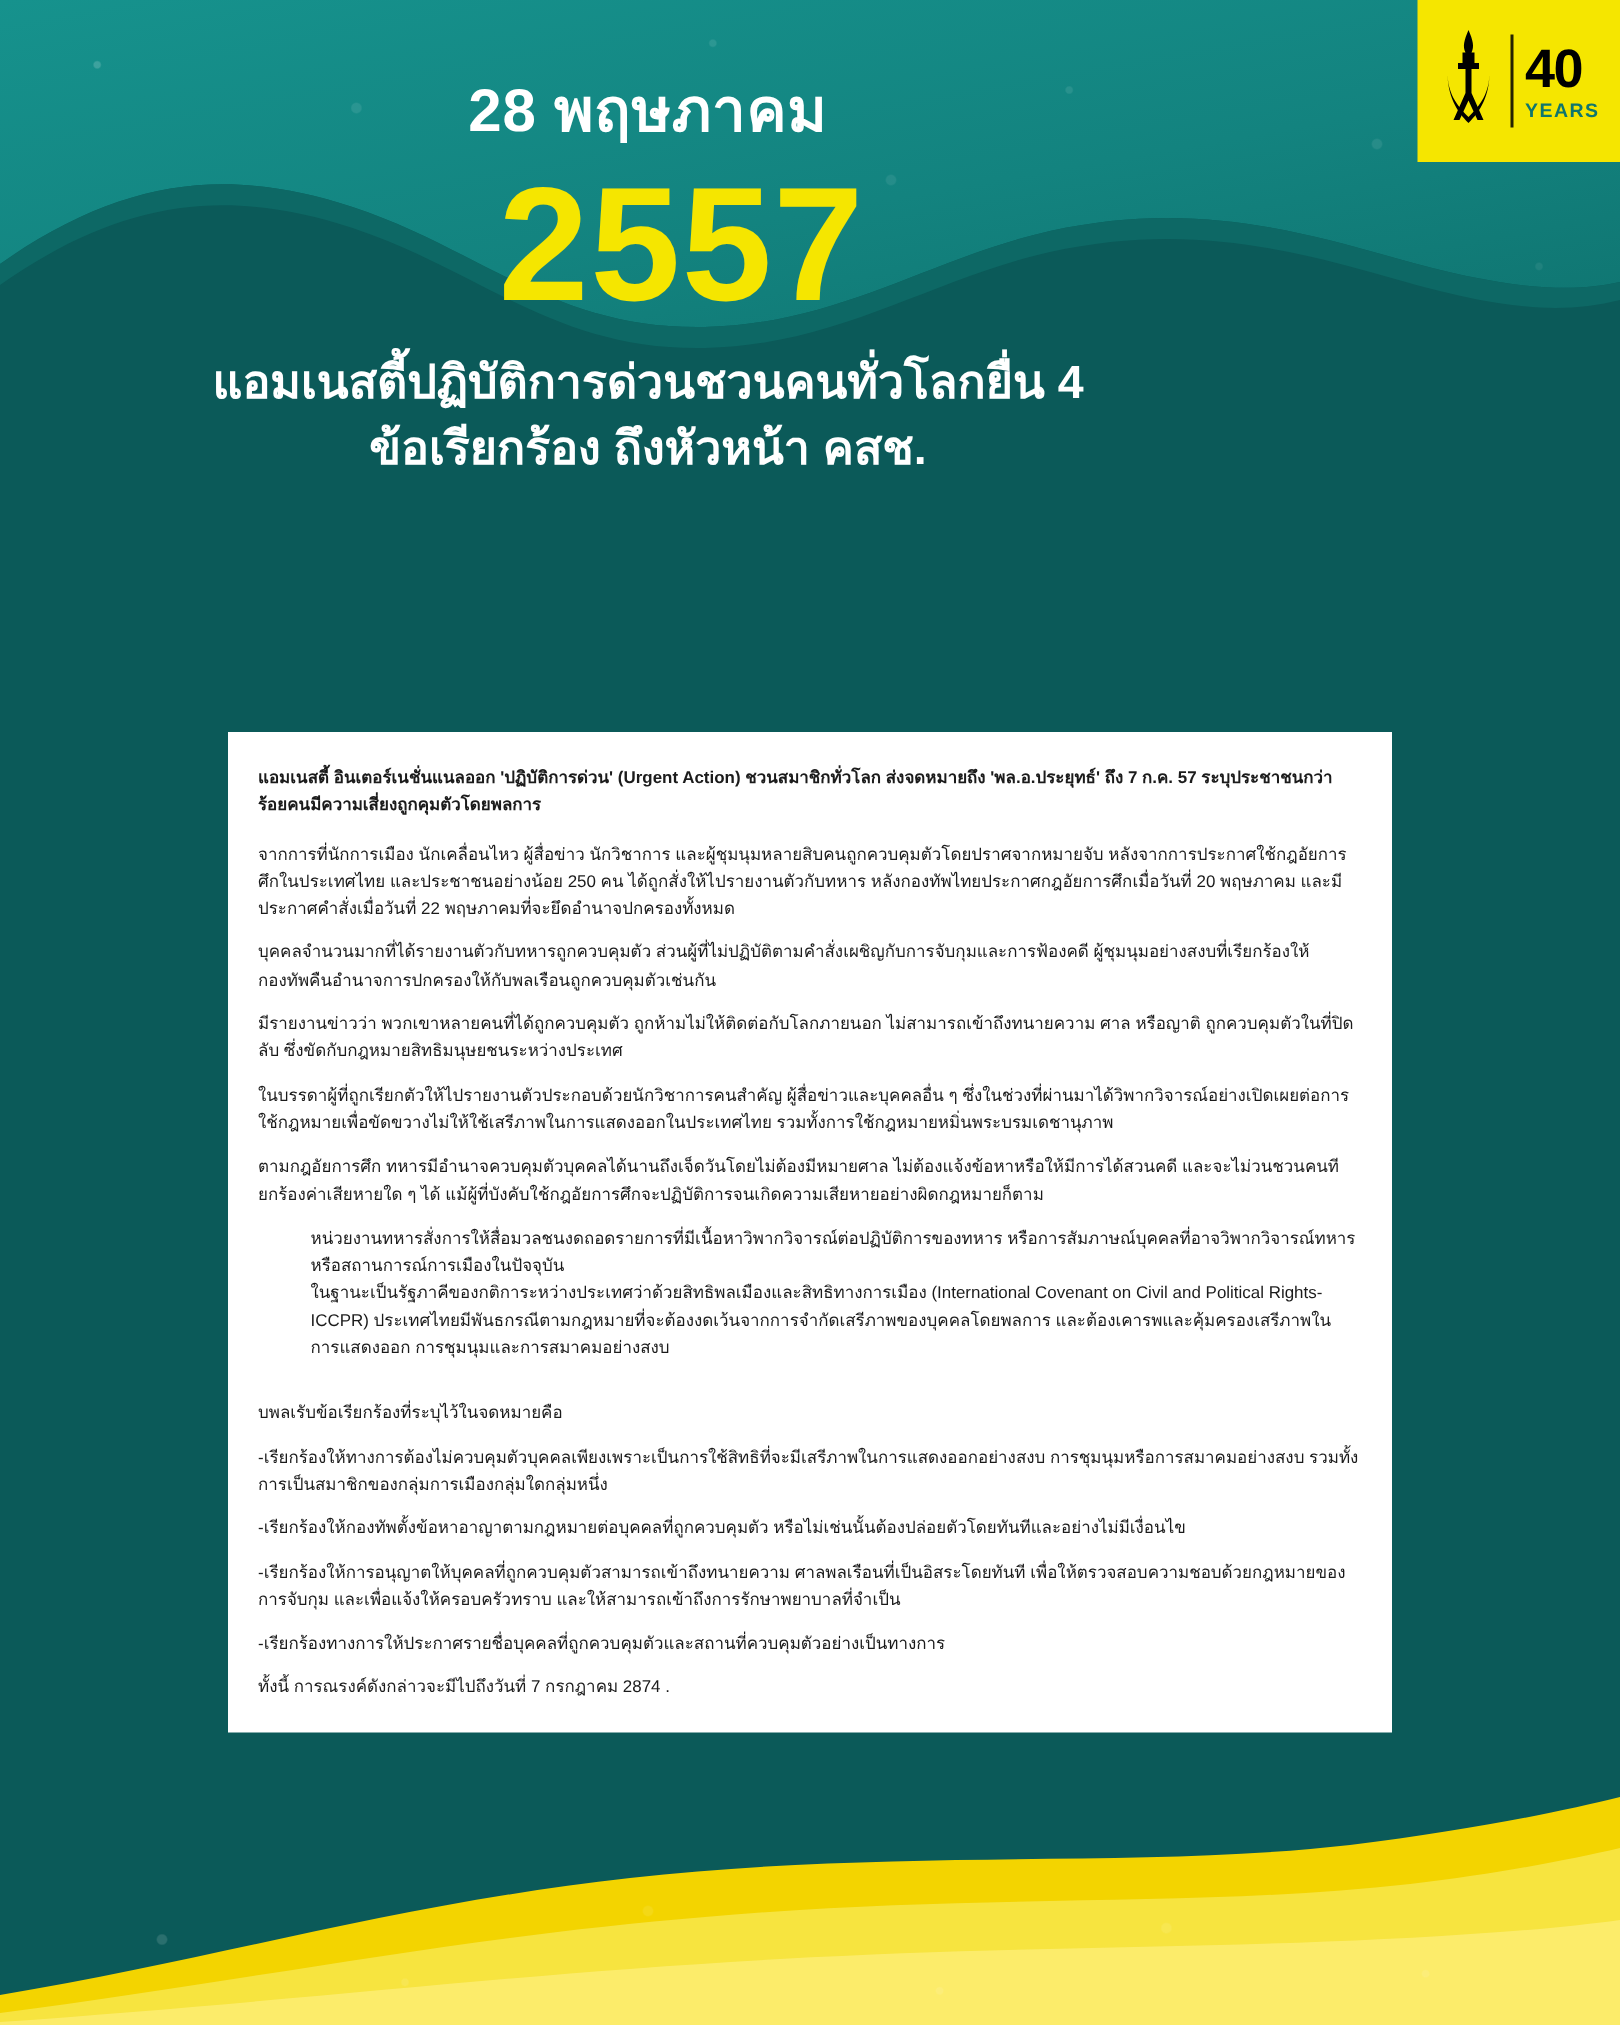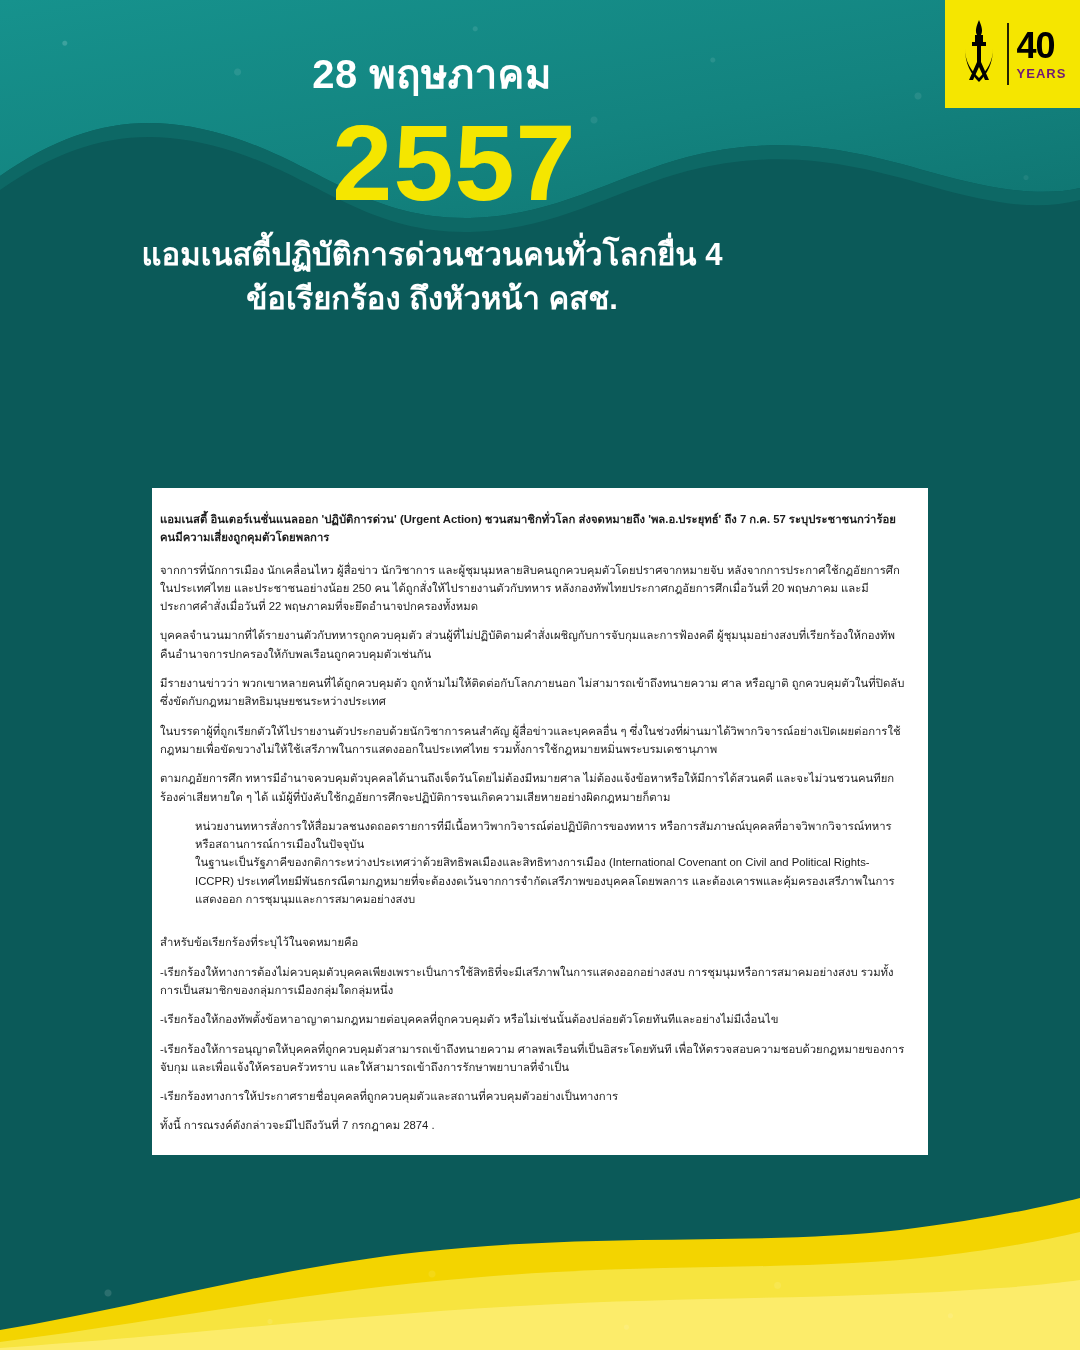--- a/index.html
+++ b/index.html
@@ -91,21 +91,21 @@
   }
   .logo-candle { width: 40px; height: 72px; }
   .logo-rule {
     width: 2px; height: 62px; background: #000; opacity: .85;
   }
   .logo-text { display: flex; flex-direction: column; align-items: flex-start; line-height: 1; }
   .logo-60 {
     font-size: 36px; font-weight: bold; color: #000; letter-spacing: -1px;
   }
   .logo-years {
-    font-size: 13px; font-weight: bold; color: #701a75; letter-spacing: 1px; margin-top: 3px;
+    font-size: 13px; font-weight: bold; color: #0f766e; letter-spacing: 1px; margin-top: 3px;
   }
 
   
   .headline {
     position: absolute;
     left: 0; top: 52px;
     width: 864px;
     text-align: center;
     color: #ffffff;
   }
@@ -133,21 +133,21 @@
   }
 
   
   .doc {
     position: absolute;
     left: 152px;
     top: 488px;
     width: 776px;
     background: #ffffff;
     box-sizing: border-box;
-    padding: 22px 22px 20px 8px;
+    padding: 22px 22px 20px 20px;
     color: #1b1b1b;
     font-size: 11.3px;
     line-height: 1.62;
   }
   .doc p { margin: 0 0 11px 0; }
   .doc p:last-child { margin-bottom: 0; }
   .doc .lead { font-weight: bold; margin-bottom: 14px; }
   .doc .spacer { height: 14px; }
 </style>
 </head>
@@ -192,19 +192,19 @@
 <div class="doc">
   <p class="lead">แอมเนสตี้ อินเตอร์เนชั่นแนลออก 'ปฏิบัติการด่วน' (Urgent Action) ชวนสมาชิกทั่วโลก ส่งจดหมายถึง 'พล.อ.ประยุทธ์' ถึง 7 ก.ค. 57 ระบุประชาชนกว่าร้อยคนมีความเสี่ยงถูกคุมตัวโดยพลการ</p>
   <p>จากการที่นักการเมือง นักเคลื่อนไหว ผู้สื่อข่าว นักวิชาการ และผู้ชุมนุมหลายสิบคนถูกควบคุมตัวโดยปราศจากหมายจับ หลังจากการประกาศใช้กฎอัยการศึกในประเทศไทย และประชาชนอย่างน้อย 250 คน ได้ถูกสั่งให้ไปรายงานตัวกับทหาร หลังกองทัพไทยประกาศกฎอัยการศึกเมื่อวันที่ 20 พฤษภาคม และมีประกาศคำสั่งเมื่อวันที่ 22 พฤษภาคมที่จะยึดอำนาจปกครองทั้งหมด</p>
   <p>บุคคลจำนวนมากที่ได้รายงานตัวกับทหารถูกควบคุมตัว ส่วนผู้ที่ไม่ปฏิบัติตามคำสั่งเผชิญกับการจับกุมและการฟ้องคดี ผู้ชุมนุมอย่างสงบที่เรียกร้องให้กองทัพคืนอำนาจการปกครองให้กับพลเรือนถูกควบคุมตัวเช่นกัน</p>
   <p>มีรายงานข่าวว่า พวกเขาหลายคนที่ได้ถูกควบคุมตัว ถูกห้ามไม่ให้ติดต่อกับโลกภายนอก ไม่สามารถเข้าถึงทนายความ ศาล หรือญาติ ถูกควบคุมตัวในที่ปิดลับ ซึ่งขัดกับกฎหมายสิทธิมนุษยชนระหว่างประเทศ</p>
   <p>ในบรรดาผู้ที่ถูกเรียกตัวให้ไปรายงานตัวประกอบด้วยนักวิชาการคนสำคัญ ผู้สื่อข่าวและบุคคลอื่น ๆ ซึ่งในช่วงที่ผ่านมาได้วิพากวิจารณ์อย่างเปิดเผยต่อการใช้กฎหมายเพื่อขัดขวางไม่ให้ใช้เสรีภาพในการแสดงออกในประเทศไทย รวมทั้งการใช้กฎหมายหมิ่นพระบรมเดชานุภาพ</p>
   <p>ตามกฎอัยการศึก ทหารมีอำนาจควบคุมตัวบุคคลได้นานถึงเจ็ดวันโดยไม่ต้องมีหมายศาล ไม่ต้องแจ้งข้อหาหรือให้มีการได้สวนคดี และจะไม่วนชวนคนทียกร้องค่าเสียหายใด ๆ ได้ แม้ผู้ที่บังคับใช้กฎอัยการศึกจะปฏิบัติการจนเกิดความเสียหายอย่างผิดกฎหมายก็ตาม</p>
   <p style="white-space: pre-line; margin-left: 35px;">หน่วยงานทหารสั่งการให้สื่อมวลชนงดถอดรายการที่มีเนื้อหาวิพากวิจารณ์ต่อปฏิบัติการของทหาร หรือการสัมภาษณ์บุคคลที่อาจวิพากวิจารณ์ทหารหรือสถานการณ์การเมืองในปัจจุบัน
 ในฐานะเป็นรัฐภาคีของกติการะหว่างประเทศว่าด้วยสิทธิพลเมืองและสิทธิทางการเมือง (International Covenant on Civil and Political Rights-ICCPR) ประเทศไทยมีพันธกรณีตามกฎหมายที่จะต้องงดเว้นจากการจำกัดเสรีภาพของบุคคลโดยพลการ และต้องเคารพและคุ้มครองเสรีภาพในการแสดงออก การชุมนุมและการสมาคมอย่างสงบ</p>
   <div class="spacer"></div>
-  <p>สำหรับข้อเรียกร้องที่ระบุไว้ในจดหมายคือ</p>
+  <p>บพลเรับข้อเรียกร้องที่ระบุไว้ในจดหมายคือ</p>
   <p>-เรียกร้องให้ทางการต้องไม่ควบคุมตัวบุคคลเพียงเพราะเป็นการใช้สิทธิที่จะมีเสรีภาพในการแสดงออกอย่างสงบ การชุมนุมหรือการสมาคมอย่างสงบ รวมทั้งการเป็นสมาชิกของกลุ่มการเมืองกลุ่มใดกลุ่มหนึ่ง</p>
   <p>-เรียกร้องให้กองทัพตั้งข้อหาอาญาตามกฎหมายต่อบุคคลที่ถูกควบคุมตัว หรือไม่เช่นนั้นต้องปล่อยตัวโดยทันทีและอย่างไม่มีเงื่อนไข</p>
   <p>-เรียกร้องให้การอนุญาตให้บุคคลที่ถูกควบคุมตัวสามารถเข้าถึงทนายความ ศาลพลเรือนที่เป็นอิสระโดยทันที เพื่อให้ตรวจสอบความชอบด้วยกฎหมายของการจับกุม และเพื่อแจ้งให้ครอบครัวทราบ และให้สามารถเข้าถึงการรักษาพยาบาลที่จำเป็น</p>
   <p>-เรียกร้องทางการให้ประกาศรายชื่อบุคคลที่ถูกควบคุมตัวและสถานที่ควบคุมตัวอย่างเป็นทางการ</p>
   <p>ทั้งนี้ การณรงค์ดังกล่าวจะมีไปถึงวันที่ 7 กรกฎาคม 2874 .</p>
 </div>
 
 </body></html>

